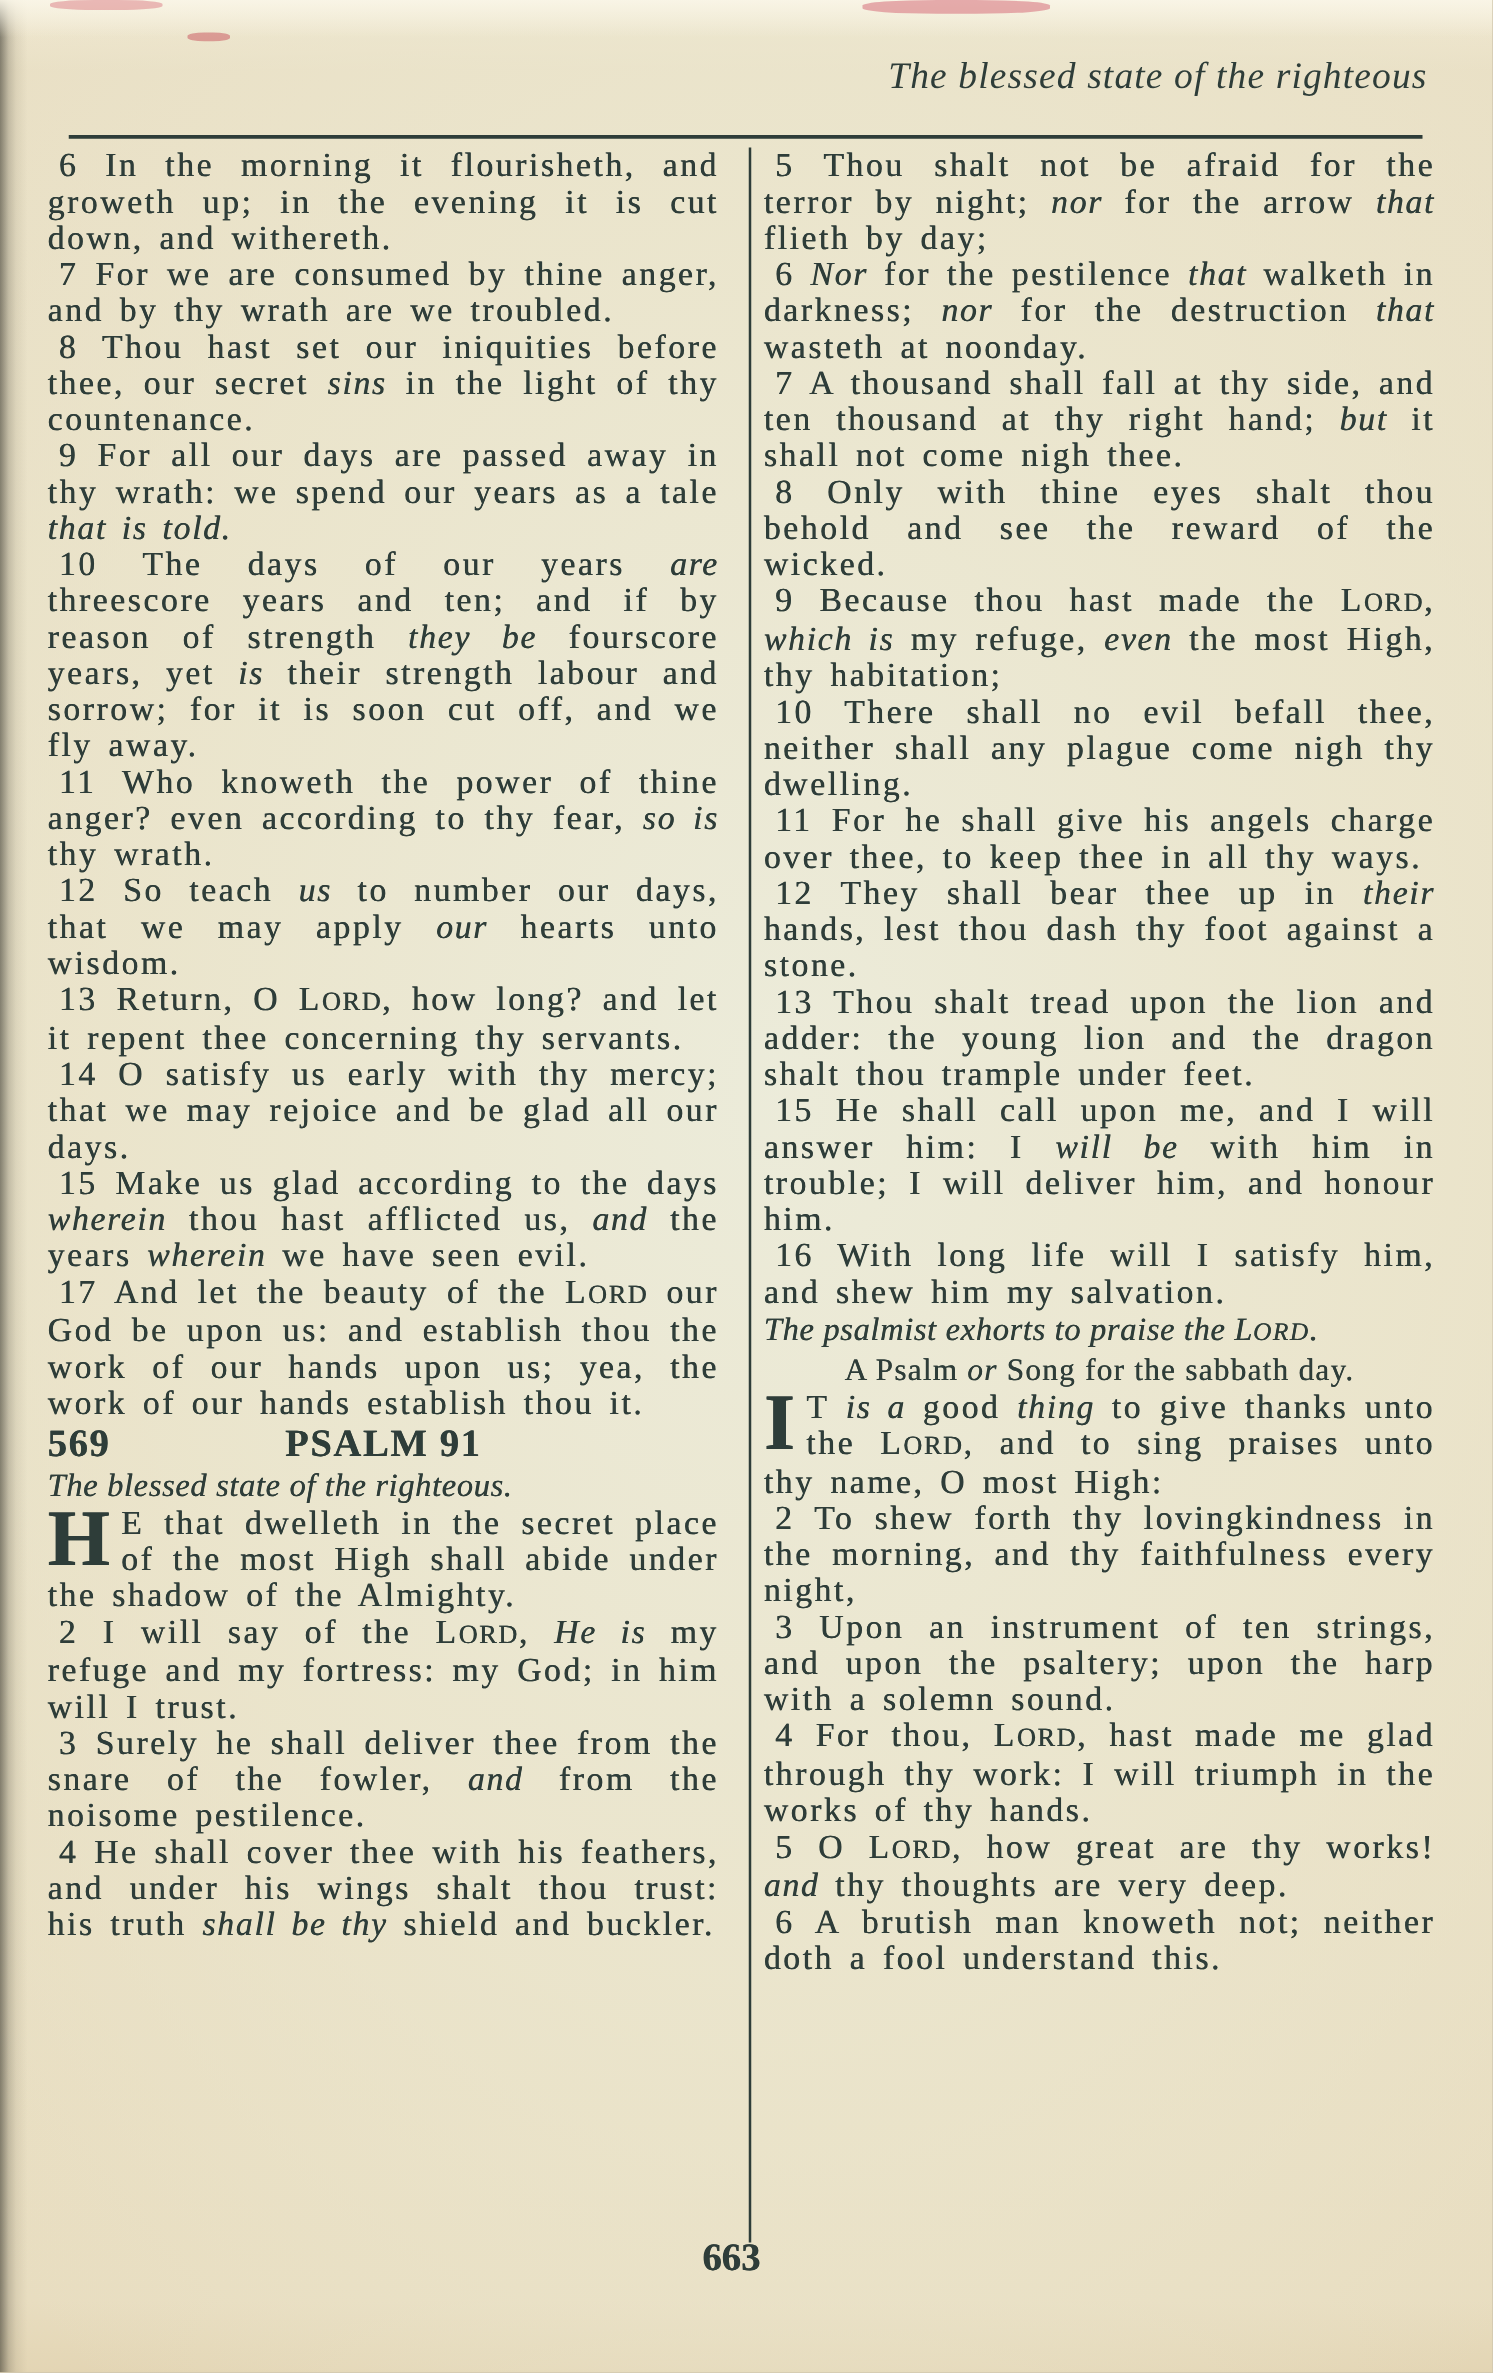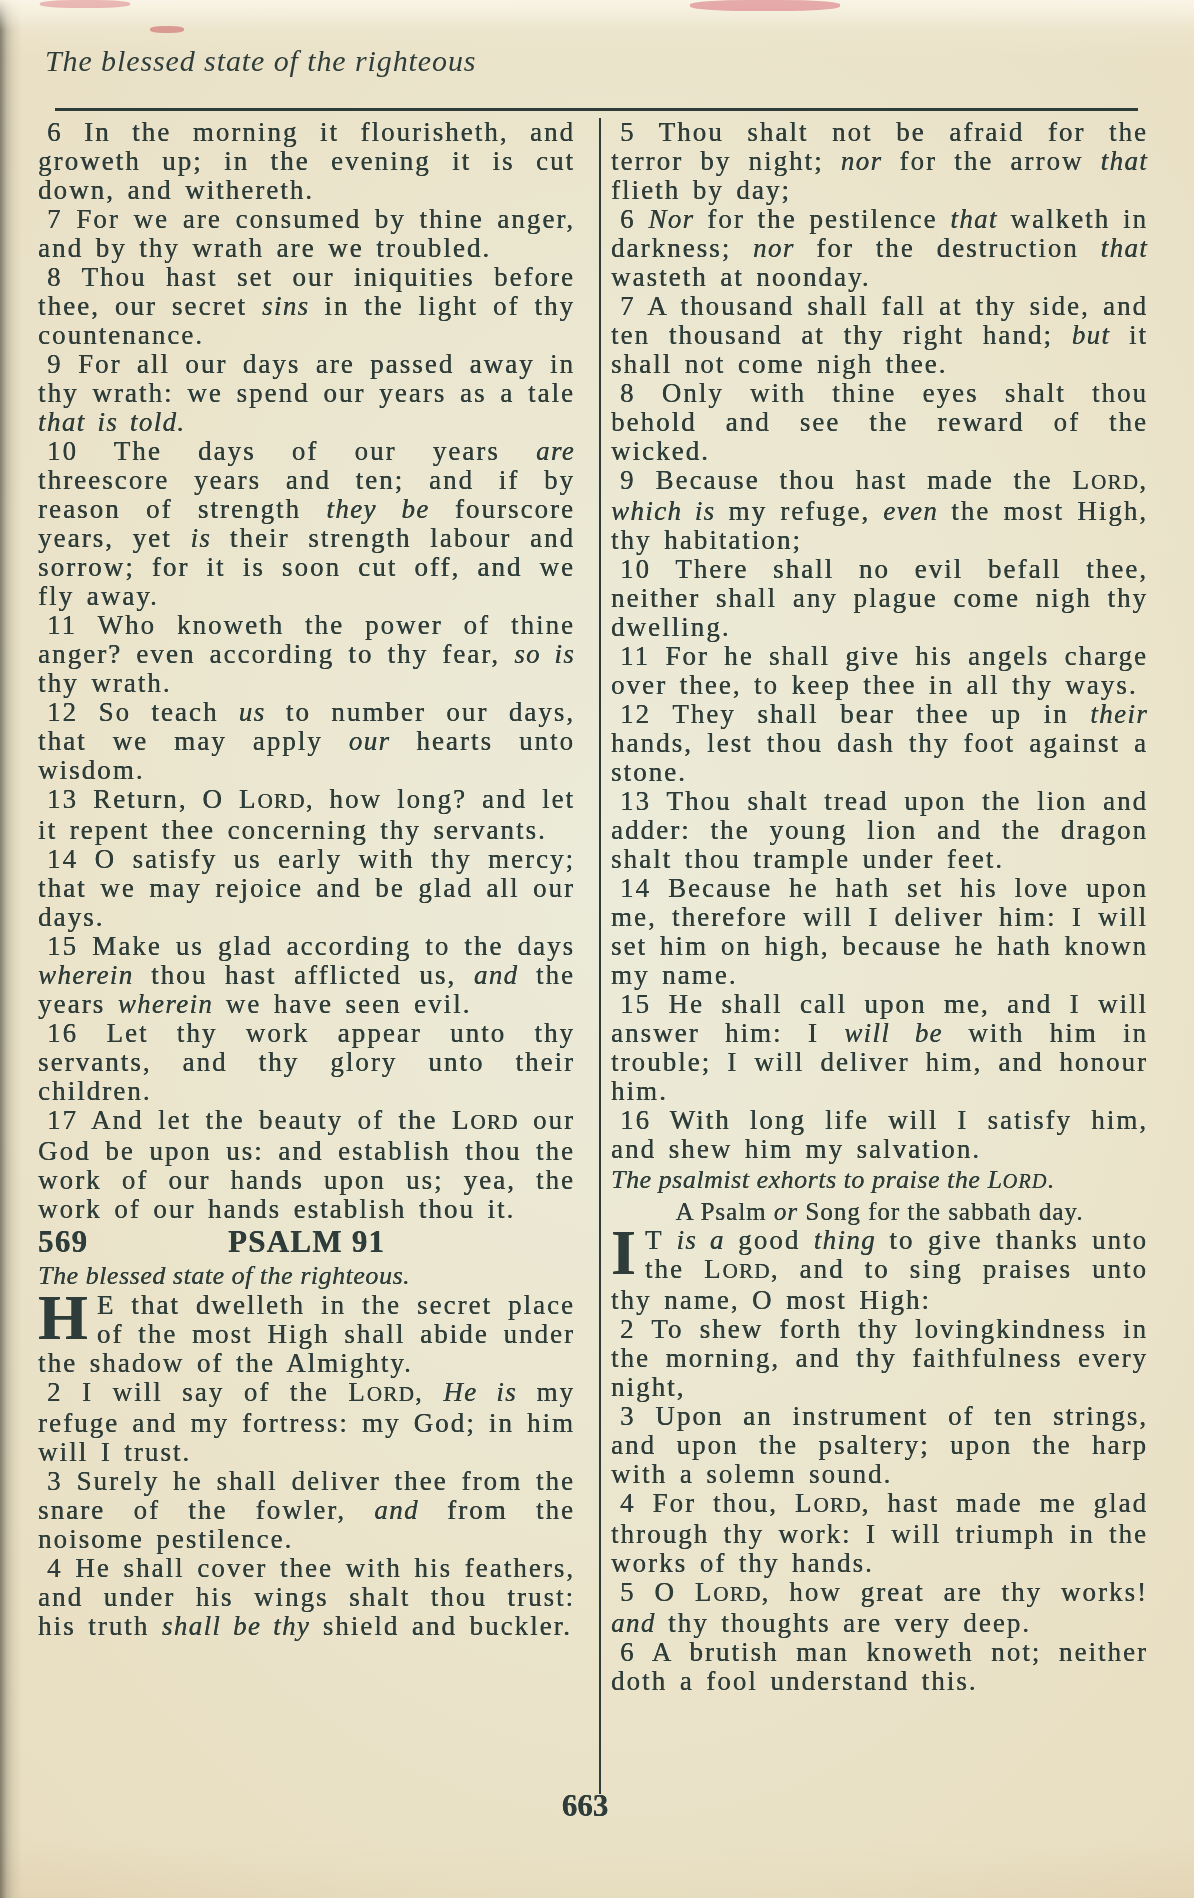--- a/index.html
+++ b/index.html
@@ -19,21 +19,21 @@
     background:linear-gradient(90deg, rgba(45,44,36,.55) 0px, rgba(80,76,62,.25) 7px, rgba(120,112,90,.12) 13px, rgba(0,0,0,0) 22px);}
   .edge-top{position:absolute;left:0;top:0;right:0;height:30px;
     background:linear-gradient(180deg, rgba(250,246,232,.9), rgba(0,0,0,0));}
   .pink-mark{position:absolute;border-radius:40%;}
   .pink-a{left:690px;top:0;width:150px;height:11px;background:rgba(214,110,122,.55);}
   .pink-b{left:40px;top:0;width:90px;height:8px;background:rgba(214,110,122,.45);}
   .pink-c{left:150px;top:26px;width:34px;height:7px;background:rgba(200,80,90,.5);}
 
   .header{
     position:absolute;left:45px;right:52px;top:44px;height:46px;
-    display:flex;justify-content:space-between;align-items:baseline;
+    display:flex;justify-content:flex-end;align-items:baseline;
   }
   .running-head{font-style:italic;font-size:30px;letter-spacing:.03em;}
   .book-ref{font-weight:bold;font-size:34px;letter-spacing:.05em;}
   .rule{position:absolute;left:55px;right:56px;top:108px;border-top:3px solid var(--ink,#2e3d39);}
 
   .columns{
     position:absolute;left:38px;right:46px;top:118px;bottom:104px;
     display:flex;align-items:stretch;
   }
   .col{width:50%;}
@@ -97,21 +97,20 @@
         <p class="verse">6 In the morning it flourisheth, and groweth up; in the evening it is cut down, and withereth.</p>
         <p class="verse">7 For we are consumed by thine anger, and by thy wrath are we troubled.</p>
         <p class="verse">8 Thou hast set our iniquities before thee, our secret <i>sins</i> in the light of thy countenance.</p>
         <p class="verse">9 For all our days are passed away in thy wrath: we spend our years as a tale <i>that is told.</i></p>
         <p class="verse">10 The days of our years <i>are</i> threescore years and ten; and if by reason of strength <i>they be</i> fourscore years, yet <i>is</i> their strength labour and sorrow; for it is soon cut off, and we fly away.</p>
         <p class="verse">11 Who knoweth the power of thine anger? even according to thy fear, <i>so is</i> thy wrath.</p>
         <p class="verse">12 So teach <i>us</i> to number our days, that we may apply <i>our</i> hearts unto wisdom.</p>
         <p class="verse">13 Return, O <span class="sc">L<span class="scr">ORD</span></span>, how long? and let it repent thee concerning thy servants.</p>
         <p class="verse">14 O satisfy us early with thy mercy; that we may rejoice and be glad all our days.</p>
         <p class="verse">15 Make us glad according to the days <i>wherein</i> thou hast afflicted us, <i>and</i> the years <i>wherein</i> we have seen evil.</p>
-        <p class="verse">16 Let thy work appear unto thy servants, and thy glory unto their children.</p>
         <p class="verse">17 And let the beauty of the <span class="sc">L<span class="scr">ORD</span></span> our God be upon us: and establish thou the work of our hands upon us; yea, the work of our hands establish thou it.</p>
         <div class="psalm-heading">
           <span class="h-side left">569</span>
           <span class="h-title">PSALM 91</span>
           <span class="h-side right"></span>
         </div>
         <p class="subtitle-italic">The blessed state of the righteous.</p>
         <p class="verse dropcap"><span class="cap">H</span>E that dwelleth in the secret place of the most High shall abide under the shadow of the Almighty.</p>
         <p class="verse">2 I will say of the <span class="sc">L<span class="scr">ORD</span></span>, <i>He is</i> my refuge and my fortress: my God; in him will I trust.</p>
         <p class="verse">3 Surely he shall deliver thee from the snare of the fowler, <i>and</i> from the noisome pestilence.</p>
@@ -121,21 +120,20 @@
     <section class="col right" id="col-right">
         <p class="verse">5 Thou shalt not be afraid for the terror by night; <i>nor</i> for the arrow <i>that</i> flieth by day;</p>
         <p class="verse">6 <i>Nor</i> for the pestilence <i>that</i> walketh in darkness; <i>nor</i> for the destruction <i>that</i> wasteth at noonday.</p>
         <p class="verse">7 A thousand shall fall at thy side, and ten thousand at thy right hand; <i>but</i> it shall not come nigh thee.</p>
         <p class="verse">8 Only with thine eyes shalt thou behold and see the reward of the wicked.</p>
         <p class="verse">9 Because thou hast made the <span class="sc">L<span class="scr">ORD</span></span>, <i>which is</i> my refuge, <i>even</i> the most High, thy habitation;</p>
         <p class="verse">10 There shall no evil befall thee, neither shall any plague come nigh thy dwelling.</p>
         <p class="verse">11 For he shall give his angels charge over thee, to keep thee in all thy ways.</p>
         <p class="verse">12 They shall bear thee up in <i>their</i> hands, lest thou dash thy foot against a stone.</p>
         <p class="verse">13 Thou shalt tread upon the lion and adder: the young lion and the dragon shalt thou trample under feet.</p>
-        <p class="verse">14 Because he hath set his love upon me, therefore will I deliver him: I will set him on high, because he hath known my name.</p>
         <p class="verse">15 He shall call upon me, and I will answer him: I <i>will be</i> with him in trouble; I will deliver him, and honour him.</p>
         <p class="verse">16 With long life will I satisfy him, and shew him my salvation.</p>
         <p class="subtitle-italic">The psalmist exhorts to praise the <span class="sc">L<span class="scr">ORD</span></span>.</p>
         <p class="subtitle-roman">A Psalm <i>or</i> Song for the sabbath day.</p>
         <p class="verse dropcap"><span class="cap">I</span>T <i>is a</i> good <i>thing</i> to give thanks unto the <span class="sc">L<span class="scr">ORD</span></span>, and to sing praises unto thy name, O most High:</p>
         <p class="verse">2 To shew forth thy lovingkindness in the morning, and thy faithfulness every night,</p>
         <p class="verse">3 Upon an instrument of ten strings, and upon the psaltery; upon the harp with a solemn sound.</p>
         <p class="verse">4 For thou, <span class="sc">L<span class="scr">ORD</span></span>, hast made me glad through thy work: I will triumph in the works of thy hands.</p>
         <p class="verse">5 O <span class="sc">L<span class="scr">ORD</span></span>, how great are thy works! <i>and</i> thy thoughts are very deep.</p>
         <p class="verse">6 A brutish man knoweth not; neither doth a fool understand this.</p>

